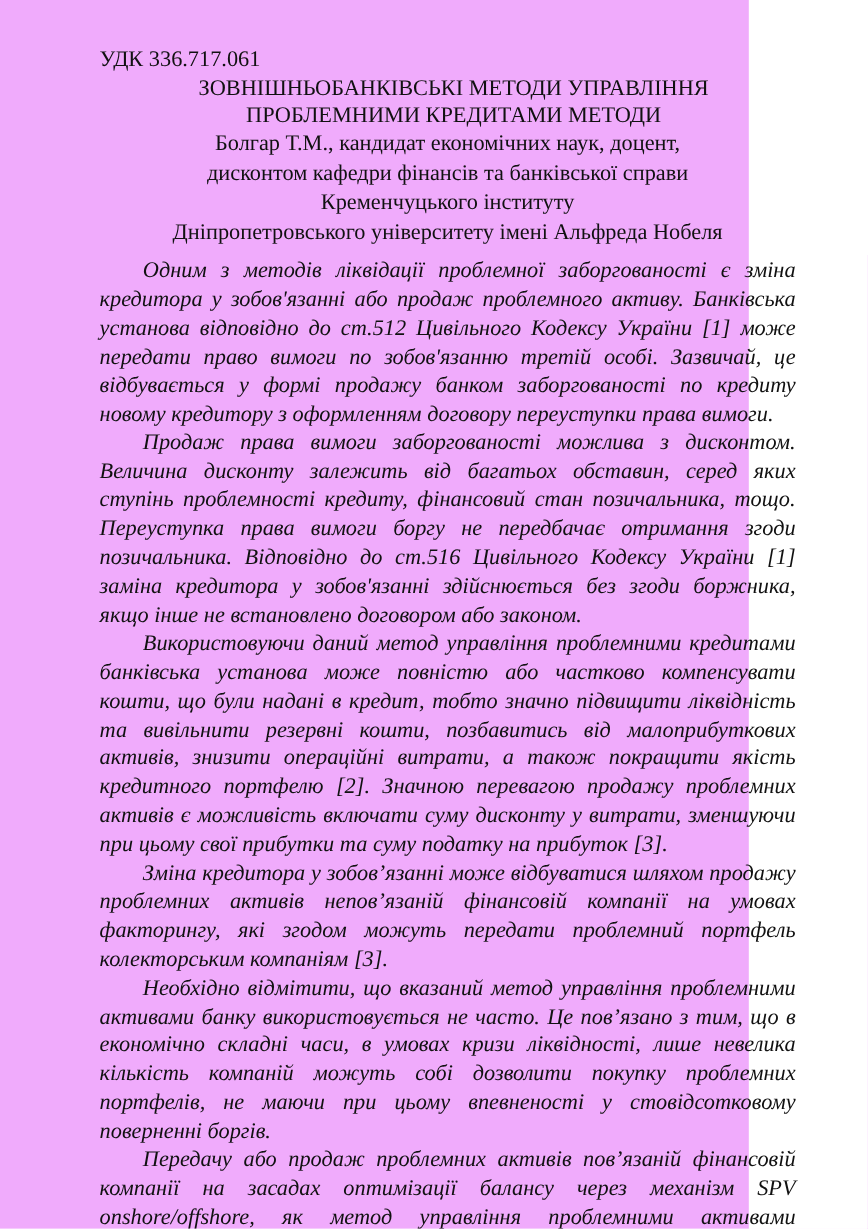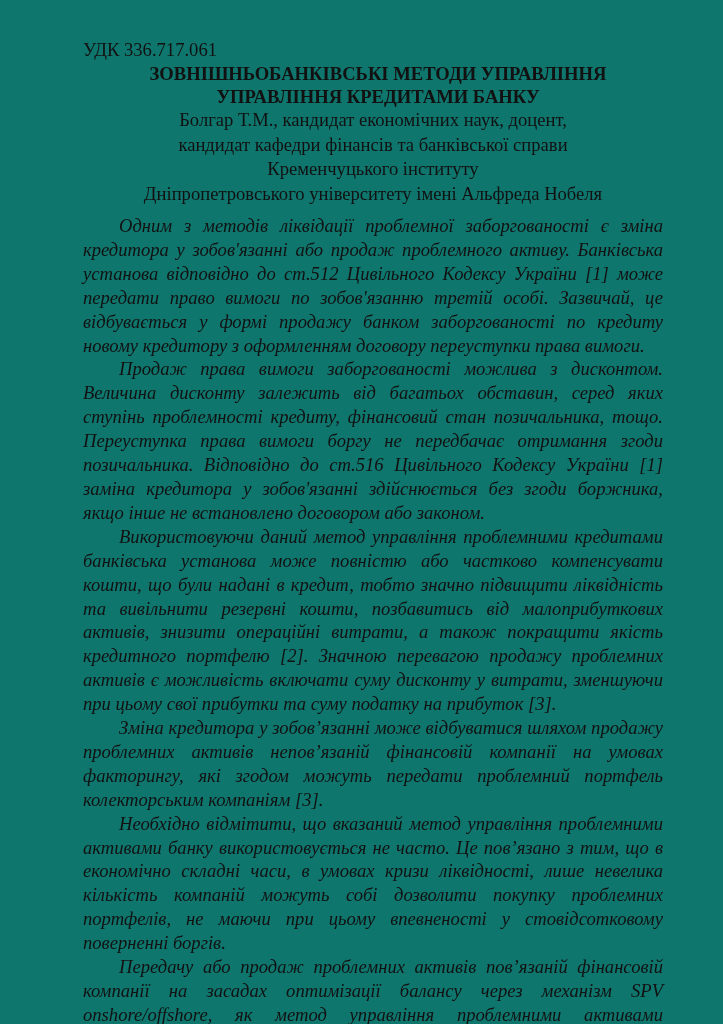--- a/index.html
+++ b/index.html
@@ -1,30 +1,30 @@
 <!DOCTYPE html>
 <html><head>
 <meta charset="utf-8">
 <style>
   html, body { margin: 0; padding: 0; background: #ffffff; }
   body { width: 723px; height: 1024px; overflow: hidden; }
   .page {
     position: relative;
-    width: 723px; height: 1024px;
-    background: #0f766e;
+    width: 624px; height: 1024px;
+    background: #f0abfc;
     color: #111111;
     font-family: "Liberation Serif", "DejaVu Serif", serif;
     font-size: 18.6px;
     line-height: 24px;
   }
   .header-block { position: absolute; left: 83px; top: 38px; width: 580px; }
   .udc { margin: 0; }
   .title {
     margin: 0;
-    font-weight: bold;
+    font-weight: normal;
     text-align: center;
     line-height: 23px;
     padding-left: 10px;
   }
   .author-line { margin: 0; line-height: 24.5px; text-align: center; }
   .body-block {
     position: absolute; left: 83px; top: 214px; width: 580px;
   }
   .para {
     margin: 0;
@@ -35,23 +35,23 @@
     font-style: italic;
   }
 </style>
 </head>
 <body>
 
 <div class="page">
   <div class="header-block">
     <p class="udc">УДК 336.717.061</p>
     <p class="title">ЗОВНІШНЬОБАНКІВСЬКІ МЕТОДИ УПРАВЛІННЯ</p>
-    <p class="title">УПРАВЛІННЯ КРЕДИТАМИ БАНКУ</p>
+    <p class="title">ПРОБЛЕМНИМИ КРЕДИТАМИ МЕТОДИ</p>
     <p class="author-line">Болгар Т.М., кандидат економічних наук, доцент,</p>
-    <p class="author-line">кандидат кафедри фінансів та банківської справи</p>
+    <p class="author-line">дисконтом кафедри фінансів та банківської справи</p>
     <p class="author-line">Кременчуцького інституту</p>
     <p class="author-line">Дніпропетровського університету імені Альфреда Нобеля</p>
   </div>
 
   <div class="body-block">
     <p class="para">Одним з методів ліквідації проблемної заборгованості є зміна кредитора у зобов'язанні або продаж проблемного активу. Банківська установа відповідно до ст.512 Цивільного Кодексу України [1] може передати право вимоги по зобов'язанню третій особі. Зазвичай, це відбувається у формі продажу банком заборгованості по кредиту новому кредитору з оформленням договору переуступки права вимоги.</p>
     <p class="para">Продаж права вимоги заборгованості можлива з дисконтом. Величина дисконту залежить від багатьох обставин, серед яких ступінь проблемності кредиту, фінансовий стан позичальника, тощо. Переуступка права вимоги боргу не передбачає отримання згоди позичальника. Відповідно до ст.516 Цивільного Кодексу України [1] заміна кредитора у зобов'язанні здійснюється без згоди боржника, якщо інше не встановлено договором або законом.</p>
     <p class="para">Використовуючи даний метод управління проблемними кредитами банківська установа може повністю або частково компенсувати кошти, що були надані в кредит, тобто значно підвищити ліквідність та вивільнити резервні кошти, позбавитись від малоприбуткових активів, знизити операційні витрати, а також покращити якість кредитного портфелю [2]. Значною перевагою продажу проблемних активів є можливість включати суму дисконту у витрати, зменшуючи при цьому свої прибутки та суму податку на прибуток [3].</p>
     <p class="para">Зміна кредитора у зобов’язанні може відбуватися шляхом продажу проблемних активів непов’язаній фінансовій компанії на умовах факторингу, які згодом можуть передати проблемний портфель колекторським компаніям [3].</p>
     <p class="para">Необхідно відмітити, що вказаний метод управління проблемними активами банку використовується не часто. Це пов’язано з тим, що в економічно складні часи, в умовах кризи ліквідності, лише невелика кількість компаній можуть собі дозволити покупку проблемних портфелів, не маючи при цьому впевненості у стовідсотковому поверненні боргів.</p>

